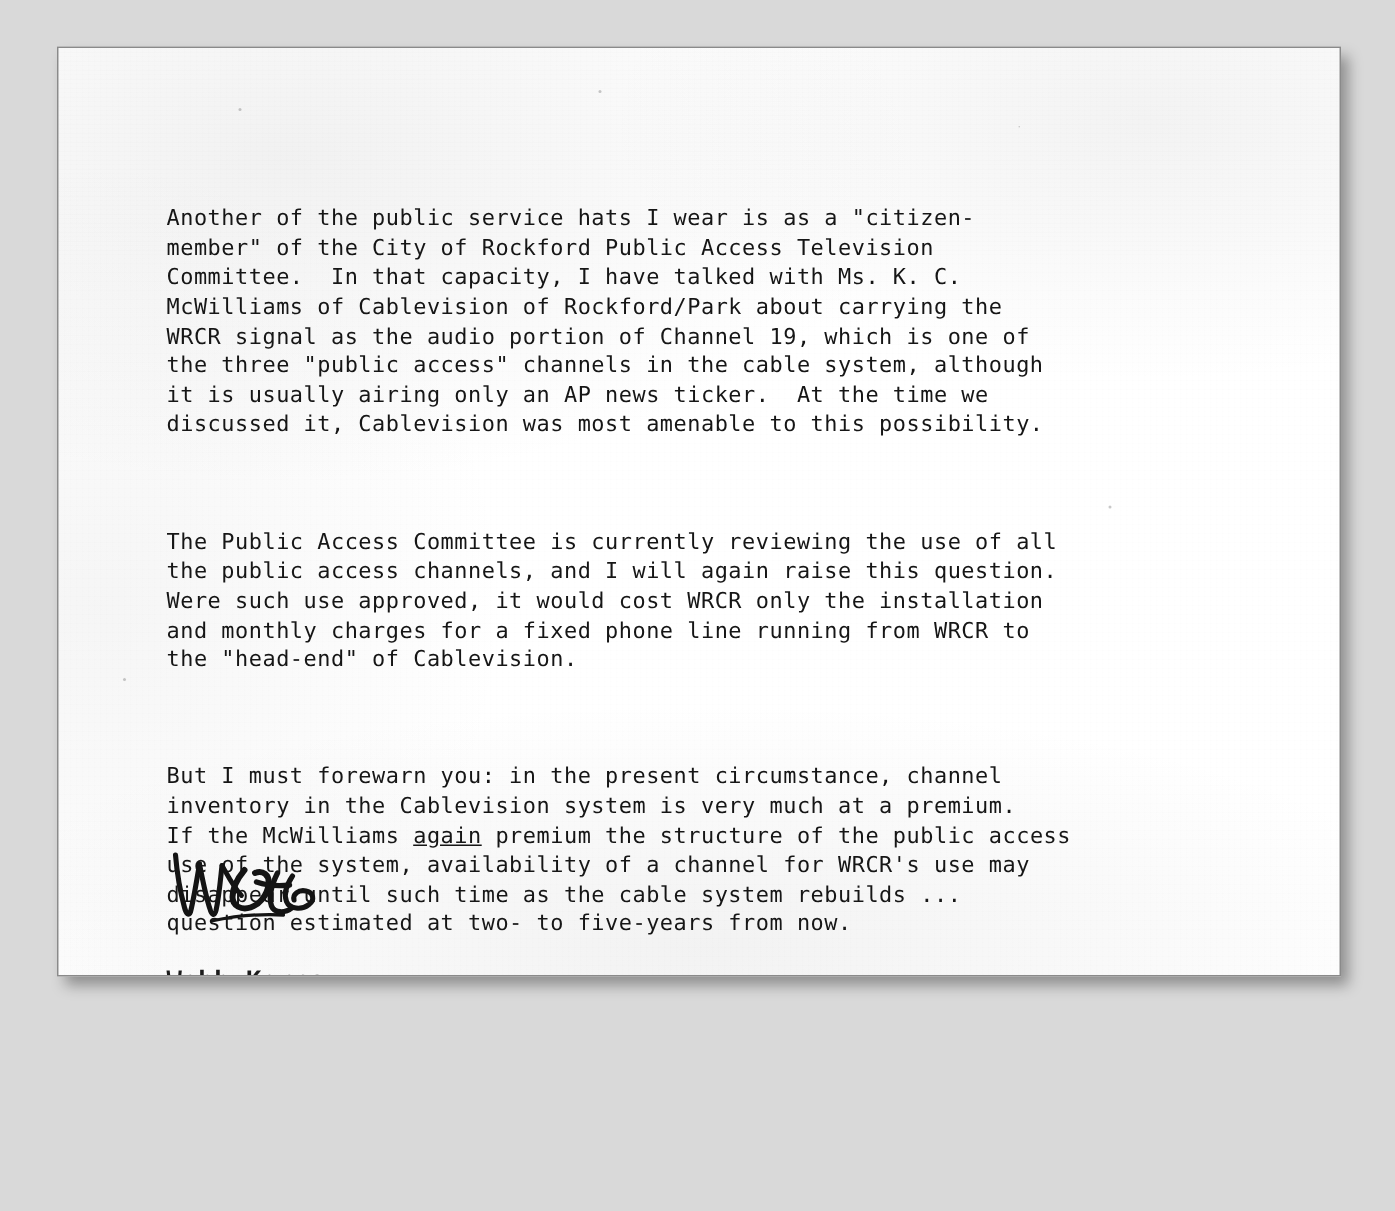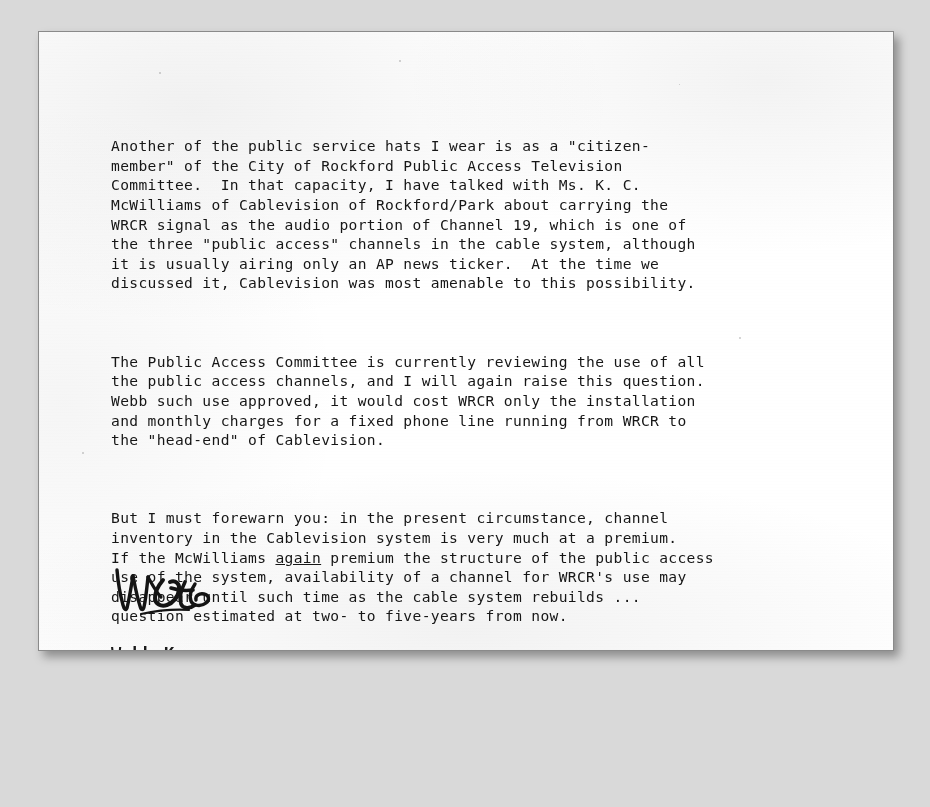--- a/index.html
+++ b/index.html
@@ -139,21 +139,21 @@
       <p class="para">Another of the public service hats I wear is as a "citizen-
 member" of the City of Rockford Public Access Television
 Committee.  In that capacity, I have talked with Ms. K. C.
 McWilliams of Cablevision of Rockford/Park about carrying the
 WRCR signal as the audio portion of Channel 19, which is one of
 the three "public access" channels in the cable system, although
 it is usually airing only an AP news ticker.  At the time we
 discussed it, Cablevision was most amenable to this possibility.</p>
       <p class="para">The Public Access Committee is currently reviewing the use of all
 the public access channels, and I will again raise this question.
-Webb such use approved, it would cost WRCR only the installation
+Were such use approved, it would cost WRCR only the installation
 and monthly charges for a fixed phone line running from WRCR to
 the "head-end" of Cablevision.</p>
       <p class="para"><span>But I must forewarn you: in the present circumstance, channel</span>
 <span>inventory in the Cablevision system is very much at a premium.</span>
 <span>If the McWilliams </span><span class="underline-word">again</span><span> premium the structure of the public access</span>
 <span>use of the system, availability of a channel for WRCR's use may</span>
 <span>disappear until such time as the cable system rebuilds ...</span>
 <span>question estimated at two- to five-years from now.</span></p>
       <p class="para">If you need more information, please let me know.</p>
       <p class="para">Sincerely,</p>

